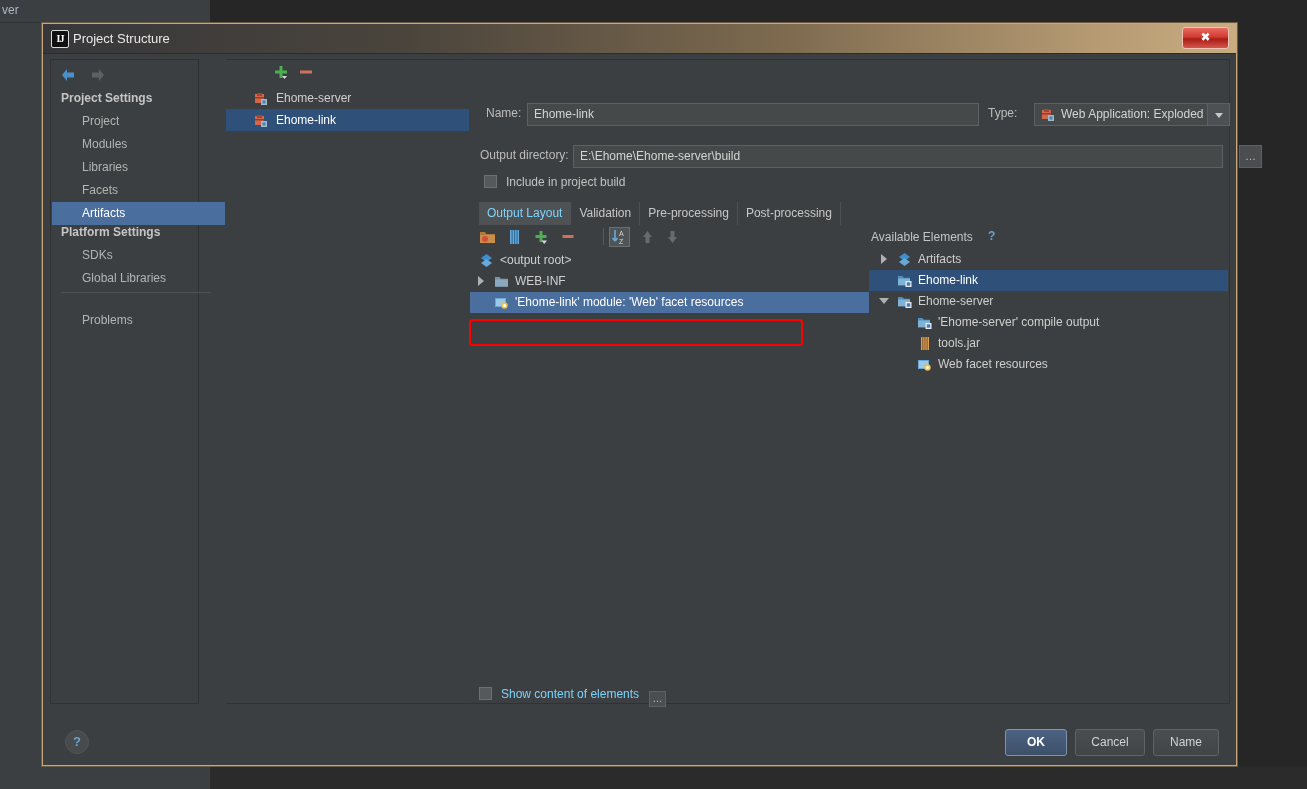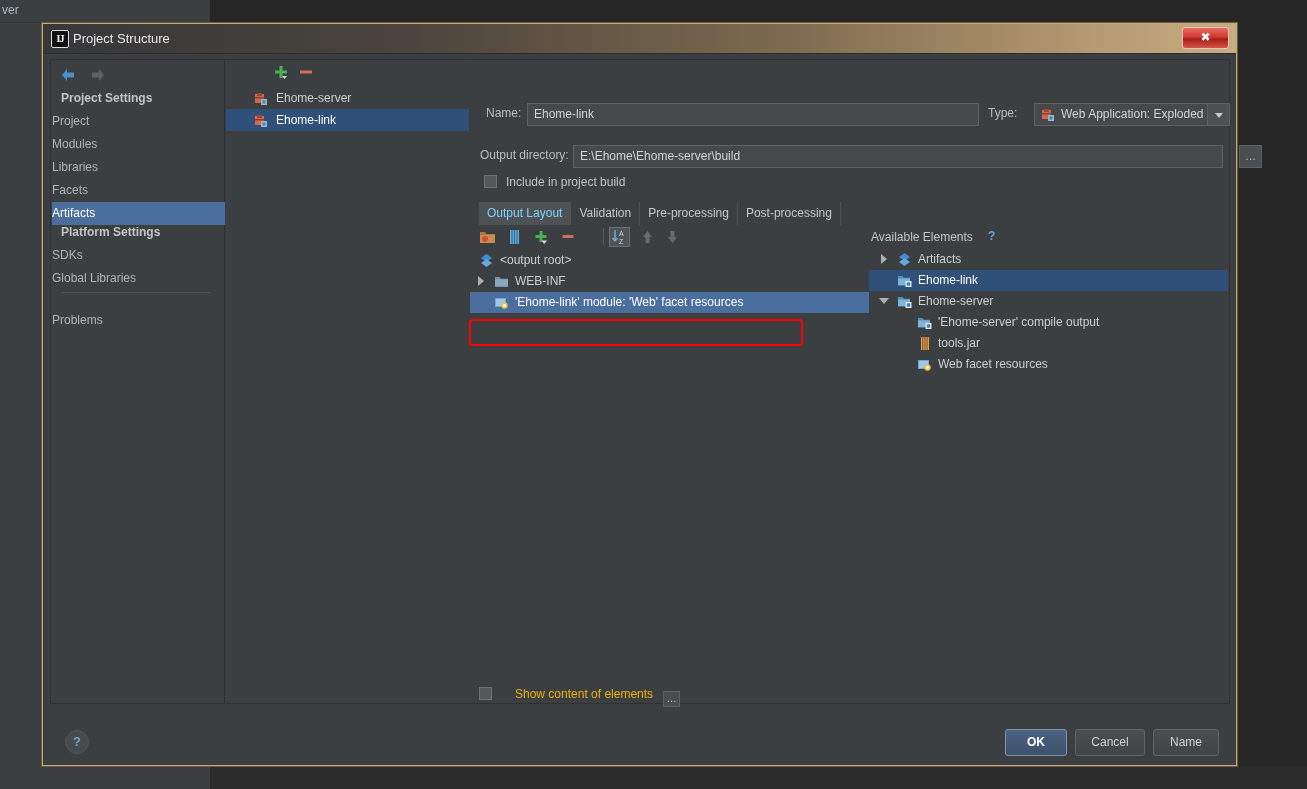--- a/index.html
+++ b/index.html
@@ -43,32 +43,32 @@
     background:linear-gradient(to bottom,#e86a62 0%,#d03b30 45%,#a81d16 55%,#d4564c 100%);
     border:1px solid #f1c2b6;border-radius:3px;
     color:#ffffff;font-size:12px;font-weight:bold;line-height:19px;text-align:center;
     cursor:pointer;
   }
 
   #body-area{position:absolute;left:0;top:30px;width:1193px;height:670px;}
 
   
   #sidebar{
-    position:absolute;left:7px;top:5px;width:175px;height:645px;
+    position:absolute;left:7px;top:5px;width:149px;height:645px;
     background:#3c3f41;border:1px solid #323232;border-right:1px solid #2f2f2f;
     box-sizing:border-box;
   }
   #nav-arrows{position:absolute;left:8px;top:6px;display:flex;gap:12px;}
   .nav-arrow{width:18px;height:18px;display:block;}
   .sec-head{
     position:absolute;left:10px;font-weight:bold;font-size:12px;color:#c5c5c5;
   }
   .side-item{
     position:absolute;left:1px;width:173px;height:23px;line-height:23px;
-    box-sizing:border-box;font-size:12px;color:#b4b4b4;cursor:pointer;
+    padding-left:30px;box-sizing:border-box;font-size:12px;color:#b4b4b4;cursor:pointer;
   }
   .side-item.selected{background:#4a6f9e;color:#ffffff;}
   #side-sep{position:absolute;left:10px;top:232px;width:150px;height:1px;background:#4e5254;}
 
   
   #artifacts-col{position:absolute;left:183px;top:5px;width:243px;height:645px;
     background:#3c3f41;border-top:1px solid #323232;border-bottom:1px solid #323232;
     box-sizing:border-box;}
   #art-toolbar{position:absolute;left:0;top:0;width:243px;height:25px;}
   #art-add{position:absolute;left:47px;top:4px;width:16px;height:16px;cursor:pointer;}
@@ -142,21 +142,21 @@
     border-left:5px solid transparent;border-right:5px solid transparent;border-top:6px solid #b0b0b0;}
   .ticon{position:absolute;top:3px;width:15px;height:15px;}
   .tlabel{position:absolute;top:0;white-space:nowrap;}
 
   
   #annot{position:absolute;left:426px;top:265px;width:334px;height:27px;
     border:2px solid #ff0000;border-radius:3px;box-sizing:border-box;pointer-events:none;z-index:50;}
 
   
   #show-content-row{position:absolute;left:9px;top:627px;height:18px;cursor:pointer;}
-  #show-content-label{margin-left:23px;font-size:12px;color:#eab308;}
+  #show-content-label{margin-left:9px;font-size:12px;color:#7dd3fc;}
   #show-content-btn{display:inline-block;margin-left:10px;width:17px;height:16px;
     background:#4a4e50;border:1px solid #5c6164;box-sizing:border-box;vertical-align:-4px;
     color:#c0c0c0;font-size:10px;line-height:14px;text-align:center;cursor:pointer;}
 
   
   #footer{position:absolute;left:0;top:700px;width:1193px;height:41px;}
   #help-btn{position:absolute;left:22px;top:6px;width:24px;height:24px;border-radius:50%;
     background:#474b4d;border:1px solid #4f5456;box-sizing:border-box;
     color:#6aa3d0;font-size:13px;font-weight:bold;line-height:22px;text-align:center;cursor:pointer;}
   .dlg-btn{

